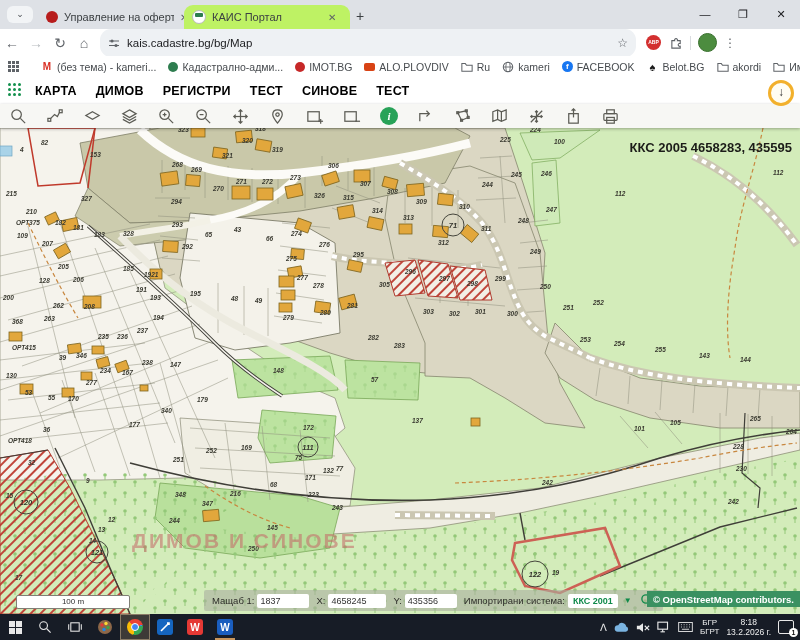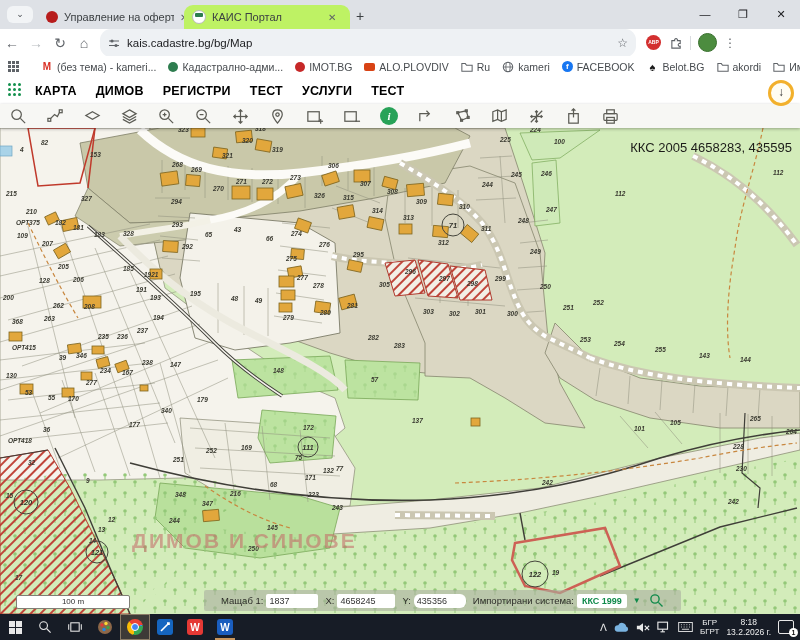--- a/index.html
+++ b/index.html
@@ -54,22 +54,22 @@
   .tool{width:37px;height:24px;display:flex;align-items:center;justify-content:center;}
   .tool svg{stroke:#5c5c55;fill:none;stroke-width:1.3;}
   
   .map{position:absolute;top:128px;left:0;width:800px;height:486px;background:#d3ecba;}
   .map svg.base{position:absolute;left:0;top:0;}
   .plbl{font:italic bold 6.5px "Liberation Sans",sans-serif;fill:#3a3a31;}
   .clbl{font:italic bold 7.5px "Liberation Sans",sans-serif;fill:#33332c;}
   .bld{fill:#e2a73c;stroke:#7e651f;stroke-width:.8;}
   .pcirc{fill:none;stroke:#45453c;stroke-width:1;}
   .wmark{font:bold 21px "Liberation Sans",sans-serif;fill:#c46d6a;opacity:.58;letter-spacing:2px;}
-  .map-coords{position:absolute;top:12px;right:8px;font-size:13px;color:#1c1c19;}
-  .map-status{position:absolute;left:204px;bottom:3px;height:21px;display:inline-flex;align-items:center;background:rgba(170,175,160,.6);border-radius:2px;padding:0 17px;font-size:9.5px;color:#2c2c28;white-space:nowrap;}
+  .map-coords{position:absolute;top:12px;right:8px;font-size:13px;color:#1c1c19;font-weight:bold;}
+  .map-status{position:absolute;left:204px;bottom:3px;height:21px;display:inline-flex;align-items:center;background:rgba(170,175,160,.6);border-radius:2px;padding:0 8px;font-size:9.5px;color:#2c2c28;white-space:nowrap;}
   .ms-input{background:#fff;border:0;border-radius:2px;height:14px;font-size:9px;color:#333;margin:0 7px 0 3px;padding:0 3px;font-family:"Liberation Sans",sans-serif;}
   .crsbox{background:#fff;border-radius:2px;height:14px;display:flex;align-items:center;padding:0 5px;color:#0f8a4a;font-weight:bold;font-size:9px;margin-left:3px;}
   .crscar{color:#0f8a4a;font-size:8px;margin:0 8px 0 6px;}
   .scalebar{position:absolute;left:16px;bottom:5px;width:112px;height:12px;background:#fff;border:1px solid #808076;border-radius:2px;font-size:8px;color:#333;text-align:center;line-height:12px;}
   .attr{position:absolute;right:0;bottom:7px;height:16px;background:#3a9161;color:#fff;font-size:9.5px;font-weight:bold;display:flex;align-items:center;padding:0 6px;}
   
   .taskbar{position:absolute;top:614px;left:0;width:800px;height:26px;background:#171c26;display:flex;align-items:center;color:#fff;}
   .tbbtn{width:30px;height:26px;display:flex;align-items:center;justify-content:center;}
   .tbbtn.active{background:rgba(200,170,120,.22);border:1px solid rgba(230,205,160,.45);box-sizing:border-box;}
   .winlogo{display:grid;grid-template-columns:6px 6px;grid-template-rows:6px 6px;gap:1px;}
@@ -213,21 +213,21 @@
         <i></i>
         <i></i>
         <i></i>
         <i></i>
       </span>
     <span id="nav-items" style="display:flex;align-items:center;">
         <span class="nav-item">КАРТА</span>
         <span class="nav-item">ДИМОВ</span>
         <span class="nav-item">РЕГИСТРИ</span>
         <span class="nav-item">ТЕСТ</span>
-        <span class="nav-item">УСЛУГИ</span>
+        <span class="nav-item">СИНОВЕ</span>
         <span class="nav-item">ТЕСТ</span>
       </span>
   </div>
   <div class="fabdl">↓</div>
 
   <div class="tools">
     <span class="tool">
         <svg width="19" height="19" viewBox="0 0 20 20">
           <circle cx="8" cy="8" r="5"></circle>
           <line x1="12" y1="12" x2="17" y2="17"></line>
@@ -677,30 +677,31 @@
 
     <div class="map-coords">ККС 2005 4658283, 435595</div>
     <div class="scalebar">100 m</div>
 
     <div class="map-status">
       <span>Мащаб 1:</span>
       <input class="ms-input" style="width: 46px;" value="1837">
       <span>X:</span>
       <input class="ms-input" style="width: 52px;" value="4658245">
       <span>Y:</span>
-      <input class="ms-input" style="width: 46px; border-radius: 6px;" value="435356">
+      <input class="ms-input" style="width: 46px;" value="435356">
       <span>Импортирани система:</span>
-      <span class="crsbox">ККС 1999</span>
+      <span class="crsbox">ККС 2001</span>
       <span class="crscar">▼</span>
       <svg width="15" height="15" viewBox="0 0 20 20">
         <circle cx="8" cy="8" r="5.5" fill="none" stroke="#0f8a4a" stroke-width="1.8"></circle>
           <line x1="12.5" y1="12.5" x2="18" y2="18" stroke="#0f8a4a" stroke-width="1.8"></line>
       </svg>
     </div>
 
+    <div class="attr">© OpenStreetMap  contributors.</div>
   </div>
 
   <div class="taskbar">
     <span class="tbbtn">
         <span class="winlogo">
           <i></i>
           <i></i>
           <i></i>
           <i></i>
         </span>

